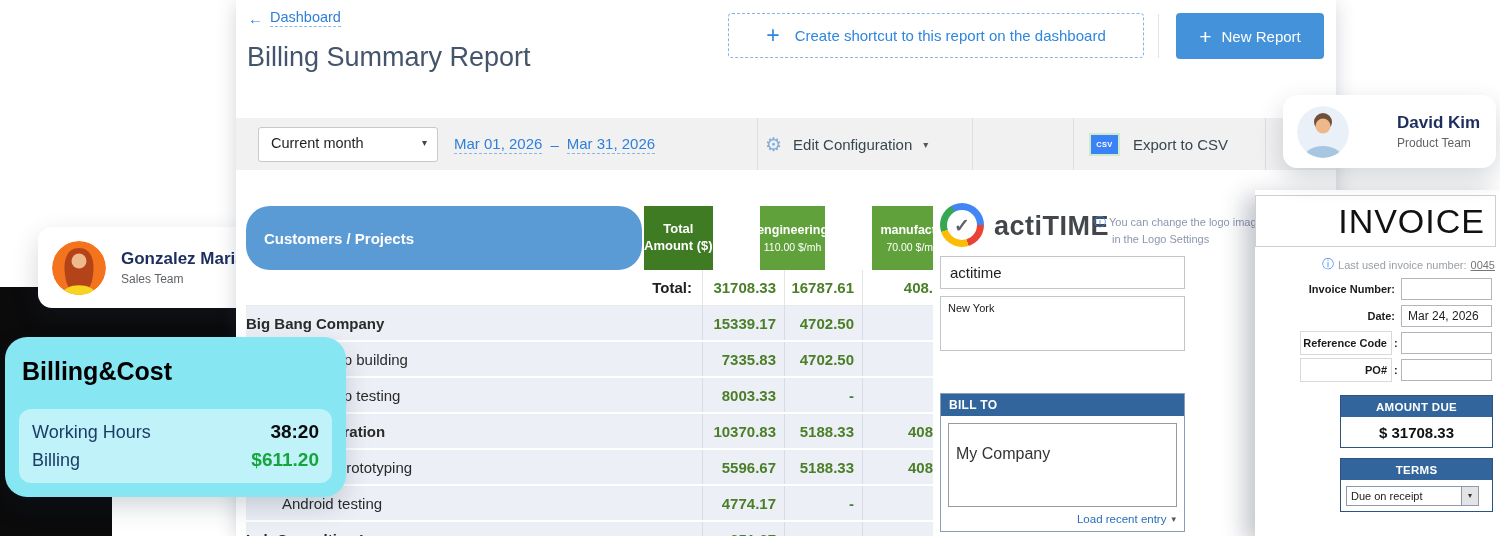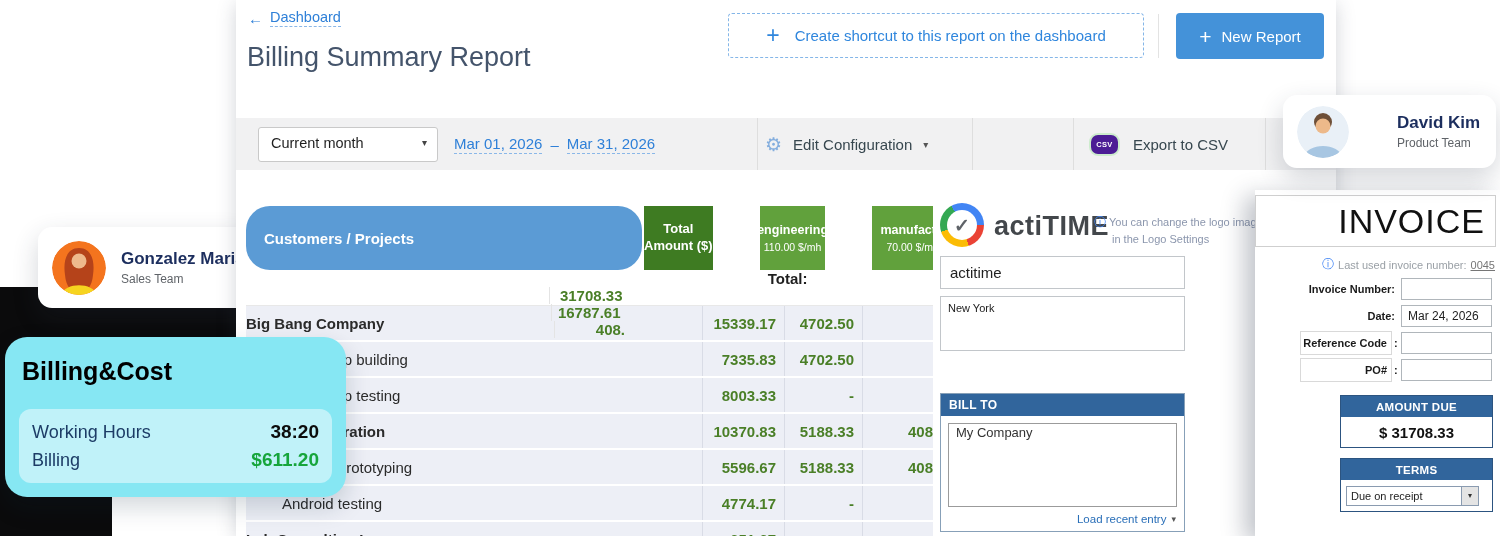--- a/index.html
+++ b/index.html
@@ -53,41 +53,41 @@
   .dates { position:absolute; left:218px; top:0; height:52px; display:flex;
     align-items:center; gap:8px; font-size:15px; color:#2f80d8; }
   .date-link { border-bottom:1px dashed #8ab7e8; padding-bottom:1px; cursor:pointer; }
   .date-sep { color:#2f80d8; }
   .tb-group { position:absolute; top:0; height:52px; display:flex; align-items:center;
     gap:11px; font-size:15px; color:#37474f; cursor:pointer; }
   #edit-config { left:529px; }
   .gear { color:#84aede; font-size:19px; }
   .small-caret { font-size:10px; color:#555; }
   #export-csv { left:855px; gap:15px; }
-  .csv-badge { width:27px; height:19px; background:#4c1d95; border-radius:7px;
+  .csv-badge { width:27px; height:19px; background:#3b82f6; border-radius:0;
     color:#fff; font-size:7.5px; font-weight:700; display:flex; align-items:center;
     justify-content:center; box-shadow:0 0 0 2px #cdeccd; letter-spacing:.3px; }
 
   
   .report-table { position:absolute; left:10px; top:206px; width:687px; height:330px; overflow:hidden; }
   .trow { display:flex; }
   .c0 { width:456px; } .c1 { width:82px; } .c2 { width:78px; } .c3 { width:71px; }
   .thead { height:64px; }
   .th { color:#fff; display:flex; flex-direction:column; align-items:center;
     justify-content:center; text-align:center; overflow:hidden; }
   .th.c0 { background:#5b9bd5; align-items:flex-start; padding-left:18px;
     font-size:15px; font-weight:700; text-align:left;border-radius:24px; }
   .th.c1 { background:#3e7b22; font-size:13px; font-weight:700; line-height:1.3;
     border-left:2px solid #fff; }
   .th.c2, .th.c3 { background:#61a13c; border-left:2px solid #fff;margin-left:45px; }
   .col-title { font-size:12.5px; font-weight:700; white-space:nowrap; }
   .col-rate { font-size:10.5px; margin-top:4px; white-space:nowrap; }
   .th.c3 { align-items:flex-start; text-align:left; padding-left:8px; }
   .th.c3 .col-rate { padding-left:6px; }
-  .total-row { height:36px; background:#fff; align-items:center; border-bottom:1px solid #e8e8e8;flex-direction:column; }
+  .total-row { height:36px; background:#fff; align-items:center; border-bottom:1px solid #e8e8e8; }
   .total-row .c0 { text-align:right; padding-right:10px; font-weight:700; font-size:15px; color:#1f1f1f; }
   .num { color:#4a7f27; font-size:15px; text-align:right; padding-right:8px; }
   .vcell { height:100%; display:flex; align-items:center; justify-content:flex-end; }
   .total-row .vcell { border-left:1px solid #e4e4e4; }
   .total-row .num { font-weight:700; }
   .c3.num { padding-right:0; }
   .drow { height:34px; margin-bottom:2px; background:#edeff6; align-items:center; }
   .drow .c0 { font-size:15px; color:#2b2b2b; white-space:nowrap; overflow:hidden; }
   .drow.company .c0 { font-weight:700; }
   .drow.project .c0 { padding-left:36px; }
@@ -108,21 +108,21 @@
   .company-input { position:absolute; left:704px; top:256px; width:245px; height:33px;
     border:1px solid #c2c6ca; background:#fff; font-size:15px; color:#222;
     display:flex; align-items:center; padding:0 9px; }
   .address-box { position:absolute; left:704px; top:296px; width:245px; height:55px;
     border:1px solid #c2c6ca; background:#fff; font-size:11px; color:#222; padding:5px 7px; }
   .billto { position:absolute; left:704px; top:393px; width:245px; height:139px;
     background:#fff; border:1px solid #87a0b8; }
   .billto-header { height:22px; background:#31659c; color:#fff; font-weight:700;
     font-size:12px; display:flex; align-items:center; padding-left:8px; letter-spacing:.3px; }
   .billto-area { position:absolute; left:7px; top:29px; width:229px; height:84px;
-    border:1px solid #9b9b9b; font-size:13px; color:#333; padding:1px 7px; background:#fff; }
+    border:1px solid #9b9b9b; font-size:16px; color:#333; padding:21px 7px; background:#fff; }
   .load-recent { position:absolute; right:8px; bottom:6px; font-size:11.5px;
     color:#2a6fb8; display:flex; align-items:center; gap:5px; cursor:pointer; }
   .load-recent .small-caret { font-size:9px; }
 
   
   .invoice { position:absolute; left:1255px; top:190px; width:245px; height:346px;
     background:#fff; box-shadow:-10px 6px 22px rgba(30,40,60,.28); z-index:4; }
   .inv-title-box { position:absolute; left:0; top:5px; width:241px; height:52px;
     border:1px solid #cfcfcf; display:flex; align-items:center; justify-content:flex-end;
     padding-right:10px; font-size:34px; color:#111; letter-spacing:1px; }

